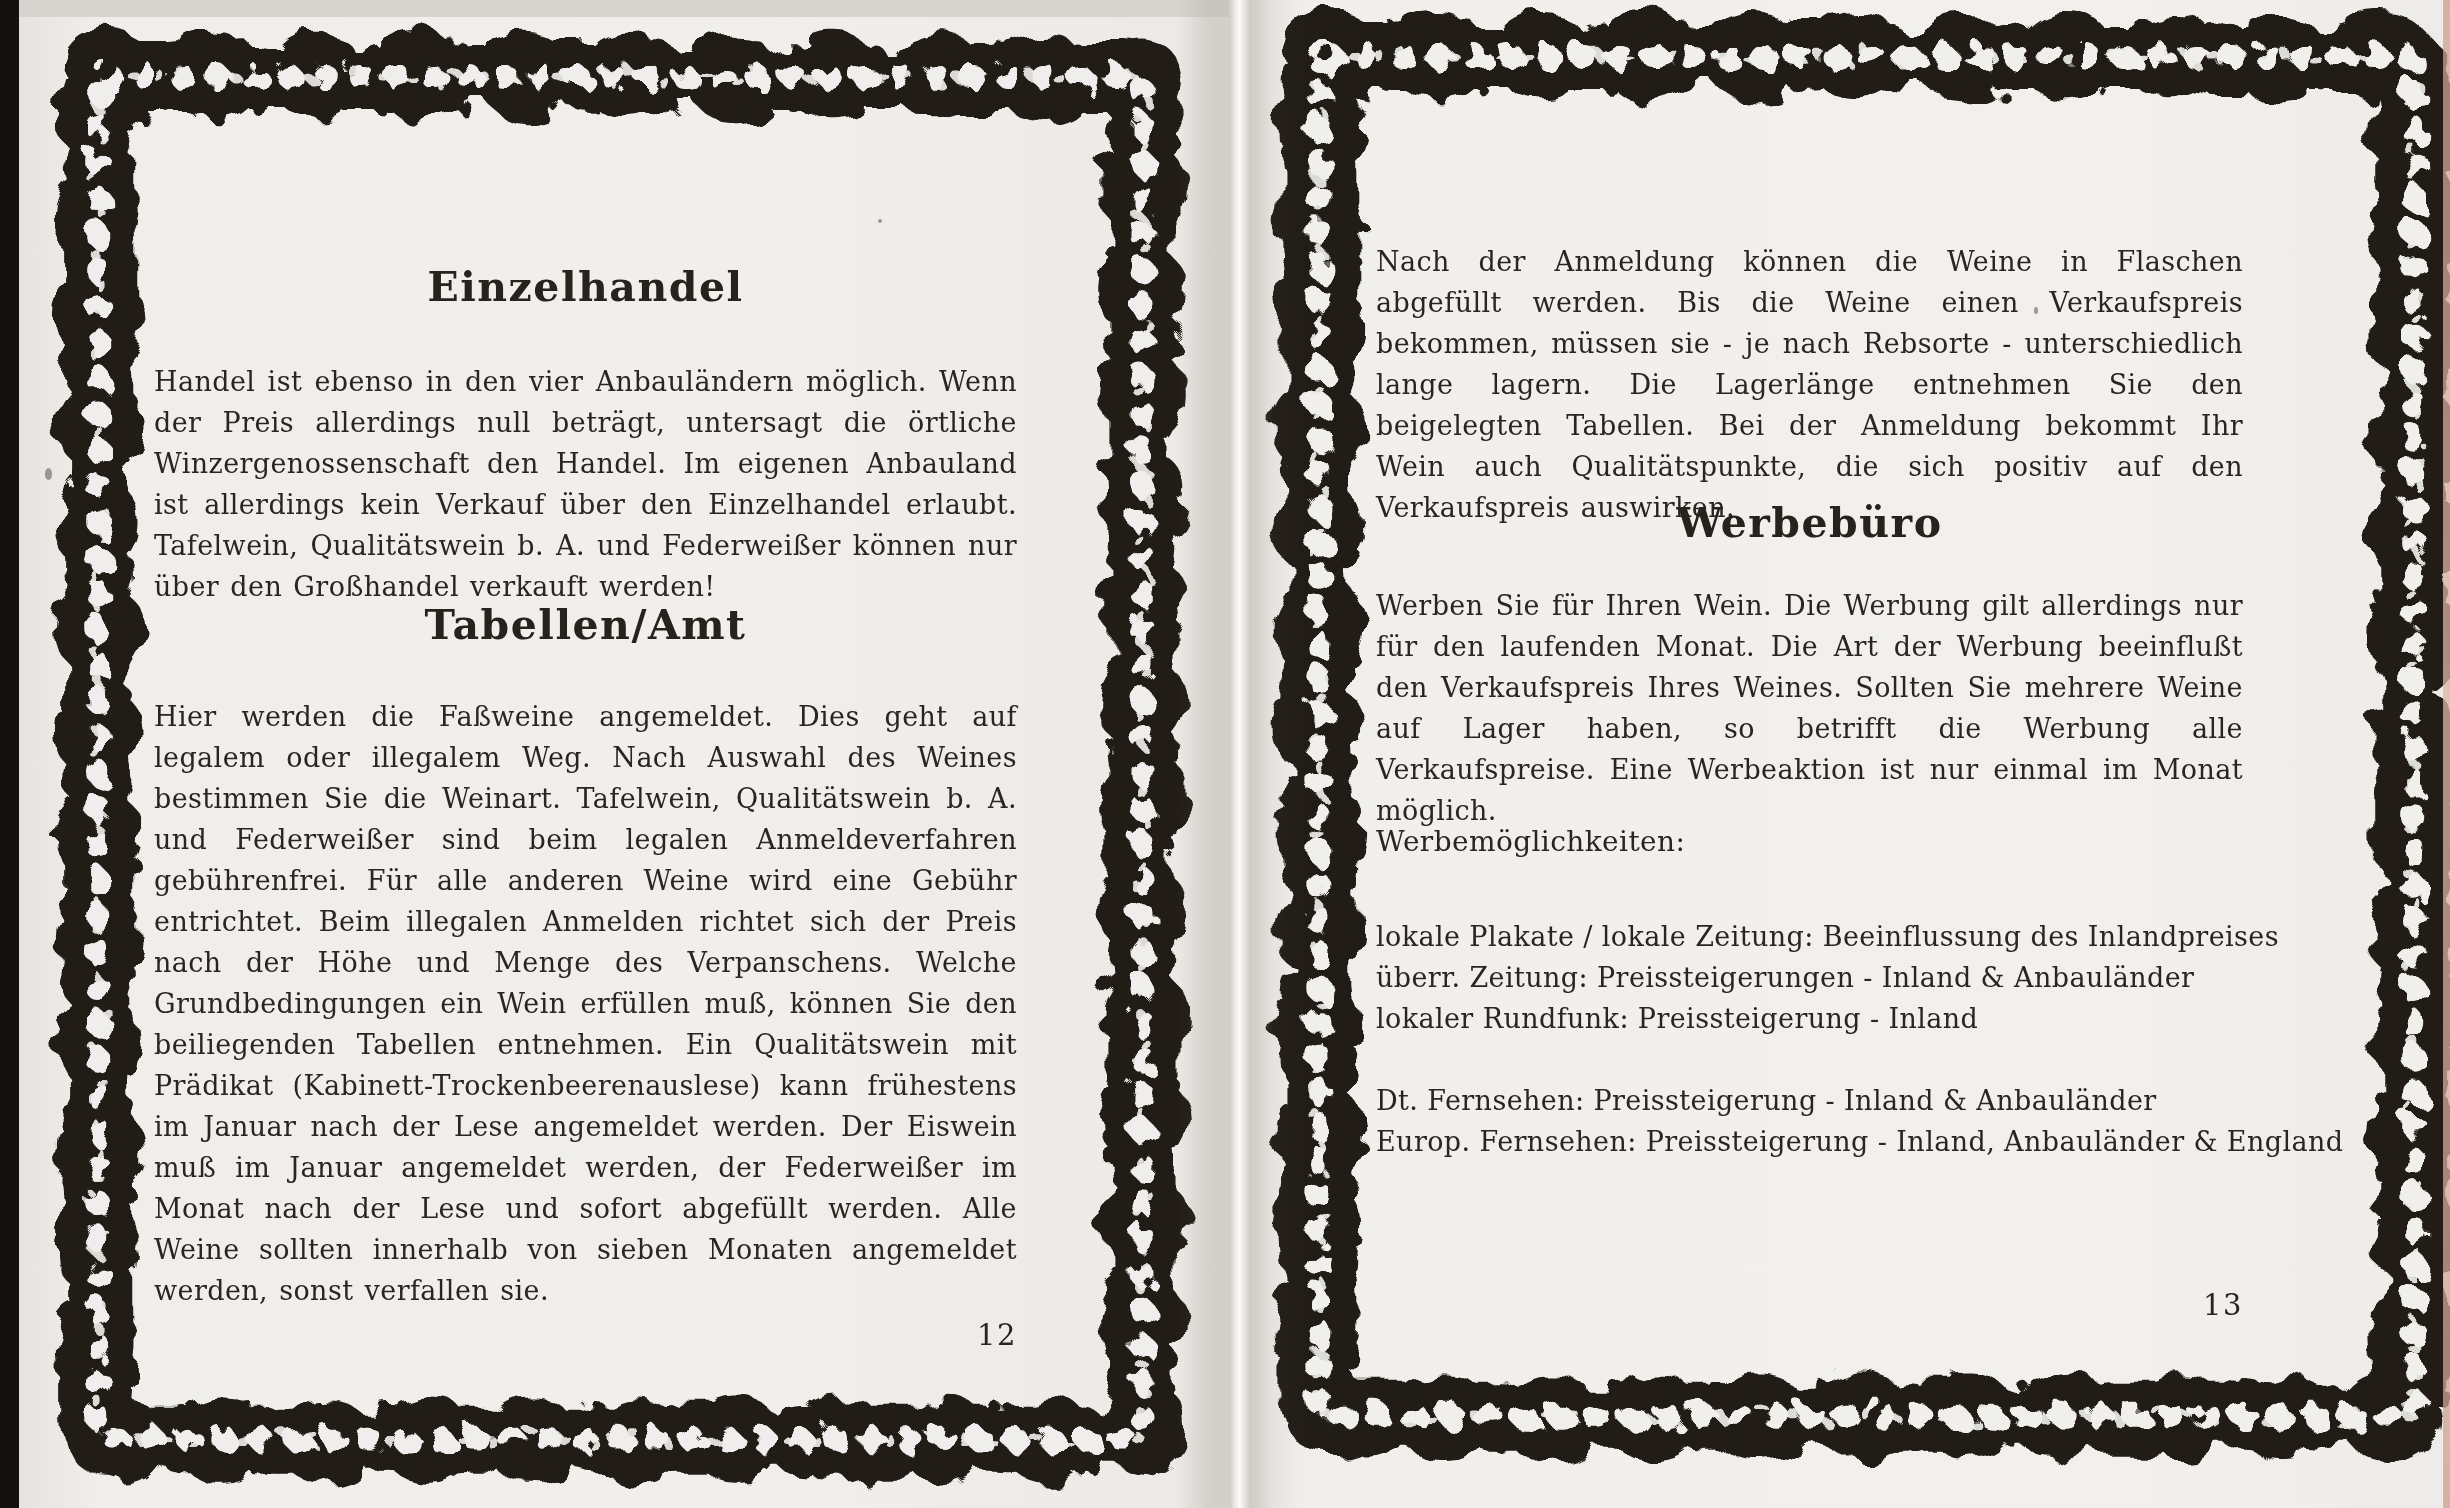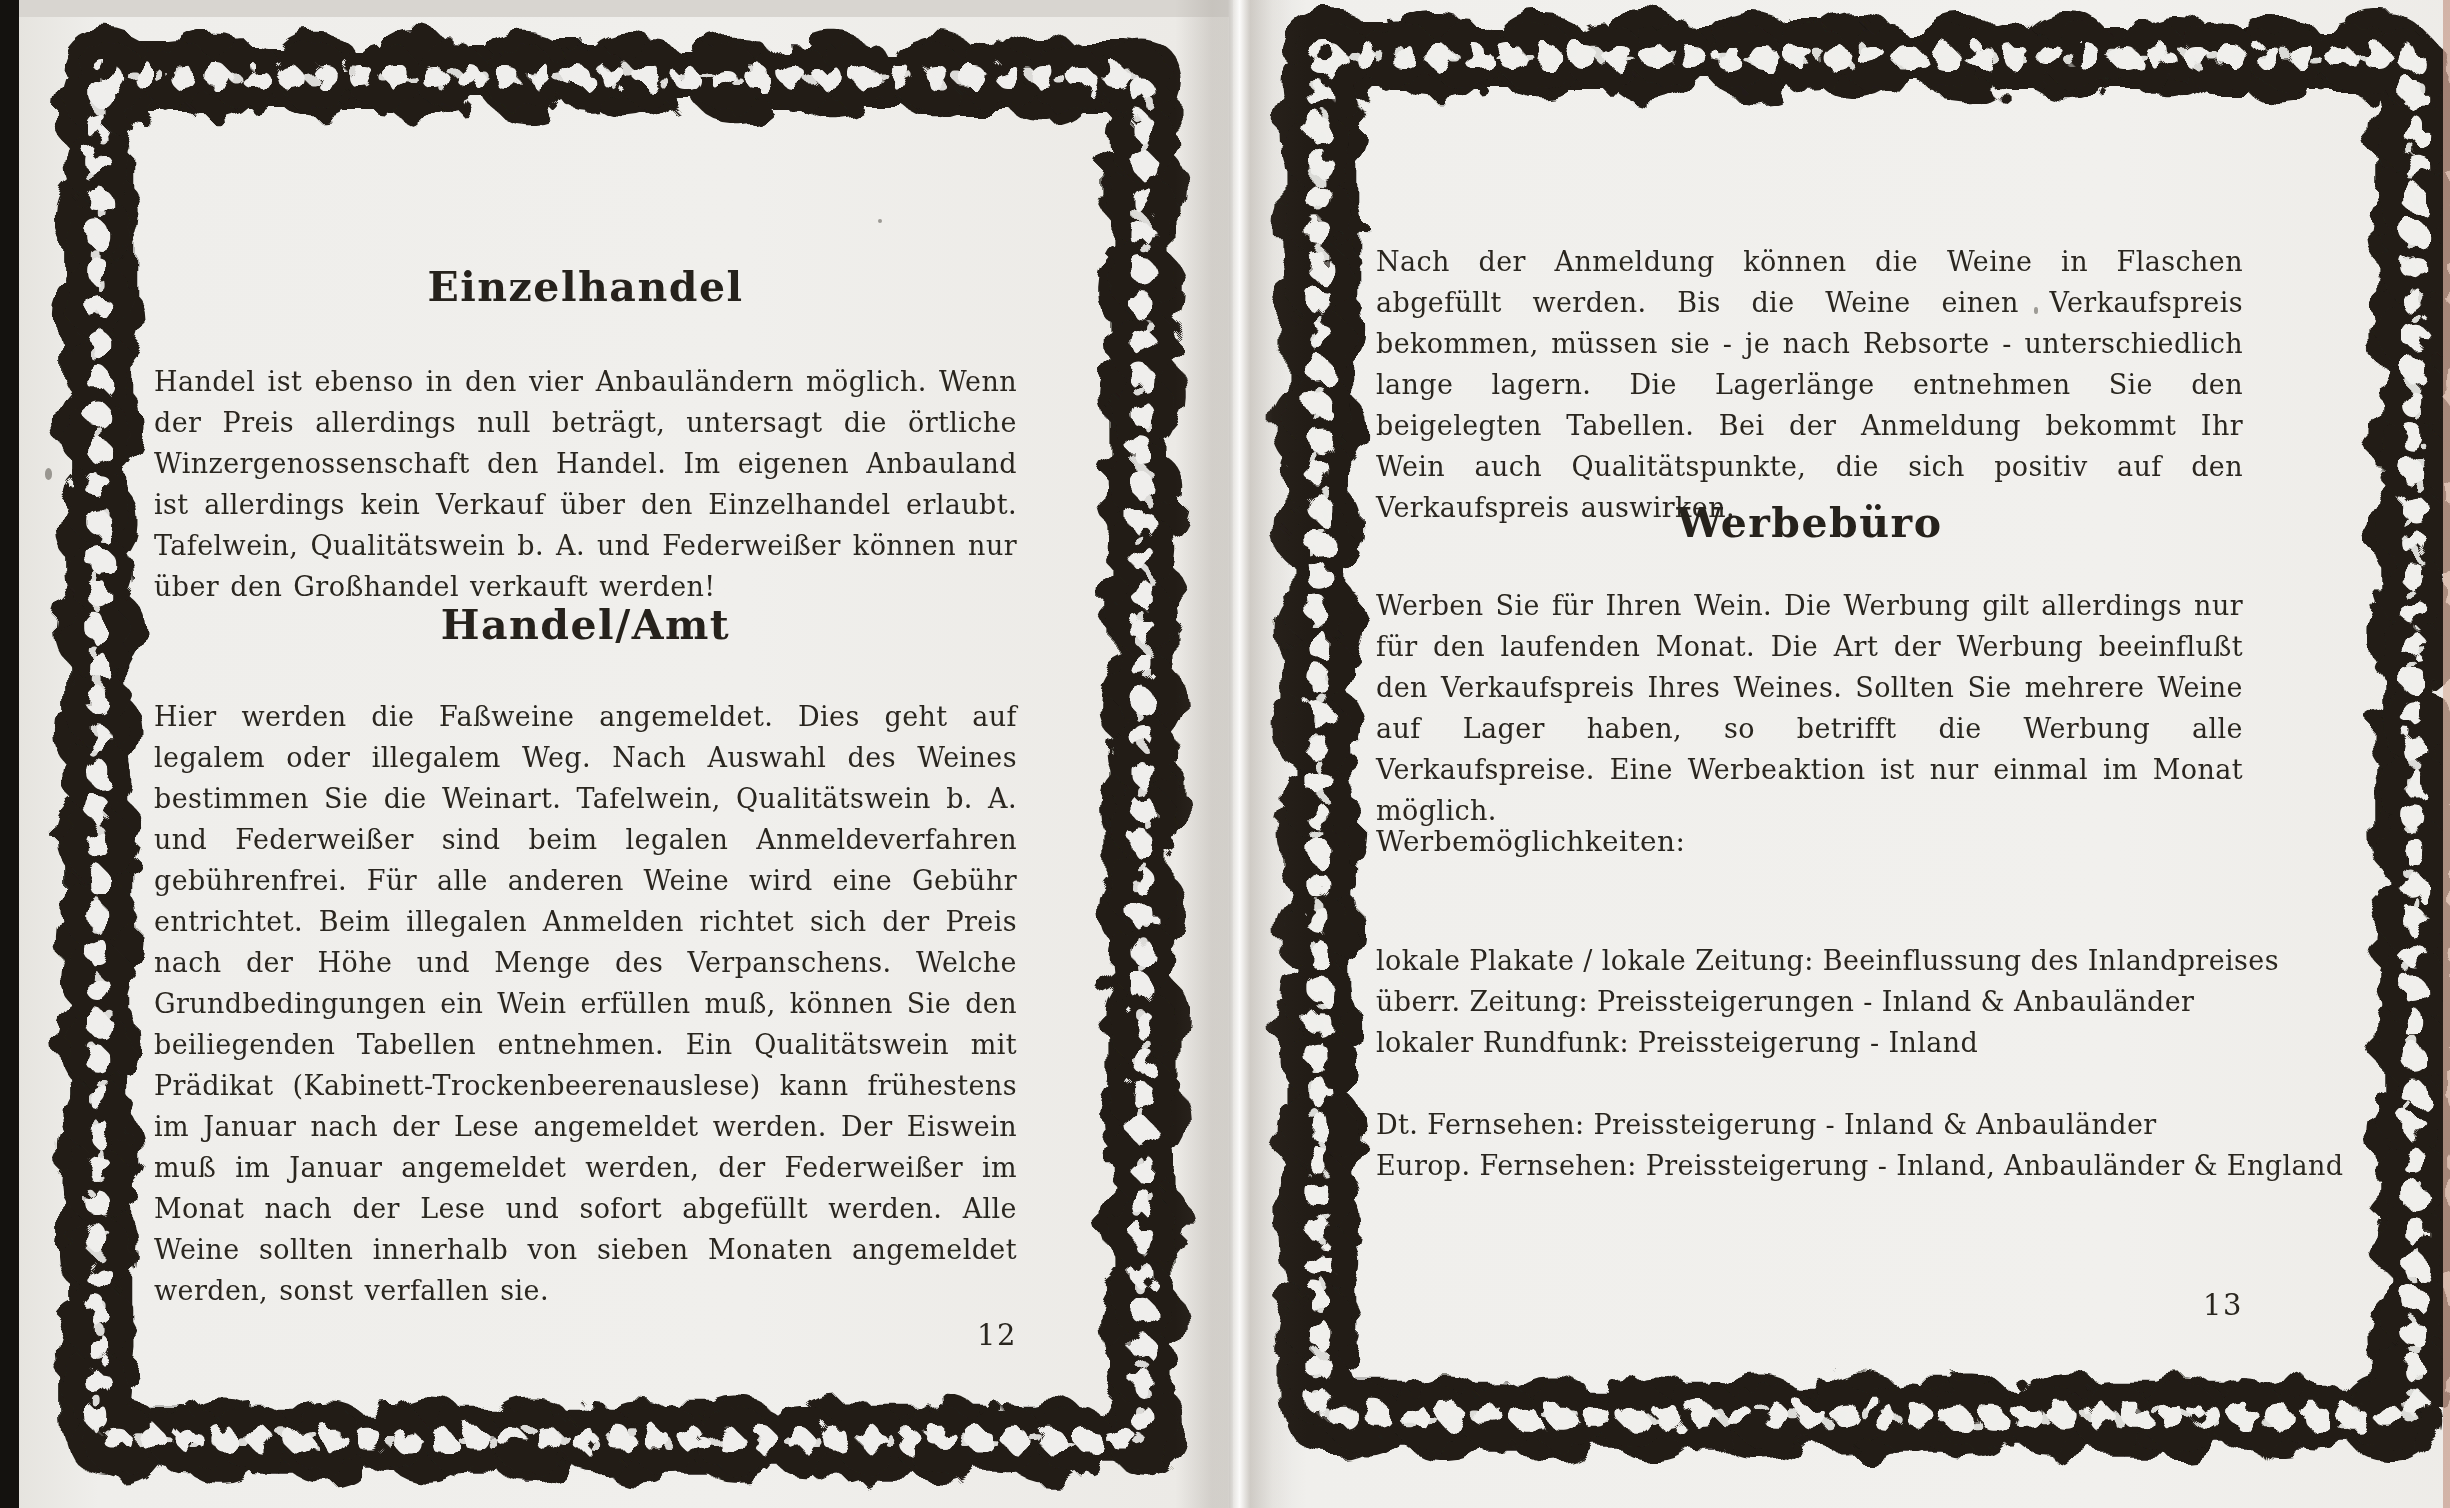--- a/index.html
+++ b/index.html
@@ -9,21 +9,21 @@
     background:linear-gradient(90deg,#e6e4df 0px,#efeeeb 80px,#f0efec 60%,#eceae6 96%,#e2dfda 100%);margin-top:17px;}
   .page-right{left:1233px;width:1217px;
     background:linear-gradient(90deg,#e4e1dc 0px,#f0efec 59px,#f1f0ed 70%,#edebe7 100%);padding-left:48px;}
   .garland{position:absolute;inset:0;width:100%;height:100%;}
   .content-item{position:absolute;}
   .heading{font-size:41px;font-weight:bold;text-align:center;letter-spacing:1.5px;color:#26221c;}
   .para{font-size:27px;line-height:41px;text-align:justify;color:#2a261f;
     word-spacing:2.2px;letter-spacing:0.4px;}
   .intro{text-align:justify;}
   .list-label{font-size:28px;letter-spacing:0.4px;}
-  .list-line{font-size:27px;line-height:41px;white-space:nowrap;letter-spacing:0.4px;margin-top:24px;}
+  .list-line{font-size:27px;line-height:41px;white-space:nowrap;letter-spacing:0.4px;}
   .pagenum{font-size:29px;text-align:right;letter-spacing:1.5px;}
   .col-left{left:135px;width:863px;}
   .col-right{left:143px;width:867px;}
   .gutter{position:absolute;left:1175px;top:0;width:132px;height:1509px;pointer-events:none;
     background:linear-gradient(90deg,
       rgba(110,102,94,0) 0%,
       rgba(110,102,94,0.16) 28%,
       rgba(70,64,58,0.10) 40%,
       rgba(255,255,255,0.85) 49%,
       rgba(150,143,135,0.30) 57%,
@@ -72,21 +72,21 @@
       </g>
       <g filter="url(#gr-blob)">
         <rect x="108" y="82" width="1424" height="1862" rx="14" fill="none" stroke="#efeeec" stroke-width="12" stroke-dasharray="4 30" stroke-linecap="round" opacity="0.9"></rect>
       </g>
     </svg>
 
     <div class="content-item heading col-left" style="top:246px;">Einzelhandel</div>
 
     <div class="content-item para col-left" style="top:344px;">Handel ist ebenso in den vier Anbauländern möglich. Wenn der Preis allerdings null beträgt, untersagt die örtliche Winzergenossenschaft den Handel. Im eigenen Anbauland ist allerdings kein Verkauf über den Einzelhandel erlaubt. Tafelwein, Qualitätswein b. A. und Federweißer können nur über den Großhandel verkauft werden!</div>
 
-    <div class="content-item heading col-left" style="top:584px;">Handel/Amt</div>
+    <div class="content-item heading col-left" style="top:584px;">Tabellen/Amt</div>
 
     <div class="content-item para col-left" style="top:679px;">Hier werden die Faßweine angemeldet. Dies geht auf legalem oder illegalem Weg. Nach Auswahl des Weines bestimmen Sie die Weinart. Tafelwein, Qualitätswein b. A. und Federweißer sind beim legalen Anmeldeverfahren gebührenfrei. Für alle anderen Weine wird eine Gebühr entrichtet. Beim illegalen Anmelden richtet sich der Preis nach der Höhe und Menge des Verpanschens. Welche Grundbedingungen ein Wein erfüllen muß, können Sie den beiliegenden Tabellen entnehmen. Ein Qualitätswein mit Prädikat (Kabinett-Trockenbeerenauslese) kann frühestens im Januar nach der Lese angemeldet werden. Der Eiswein muß im Januar angemeldet werden, der Federweißer im Monat nach der Lese und sofort abgefüllt werden. Alle Weine sollten innerhalb von sieben Monaten angemeldet werden, sonst verfallen sie.</div>
 
     <div class="content-item pagenum col-left" style="top:1301px;">12</div>
   </div>
 
   <div class="page page-right">
     <svg class="garland" viewBox="0 0 1650 2062" preserveAspectRatio="none" aria-hidden="true">
       <g filter="url(#gr-band)">
         <rect x="112" y="78" width="1428" height="1858" rx="14" fill="none" stroke="#221e19" stroke-width="82"></rect>

